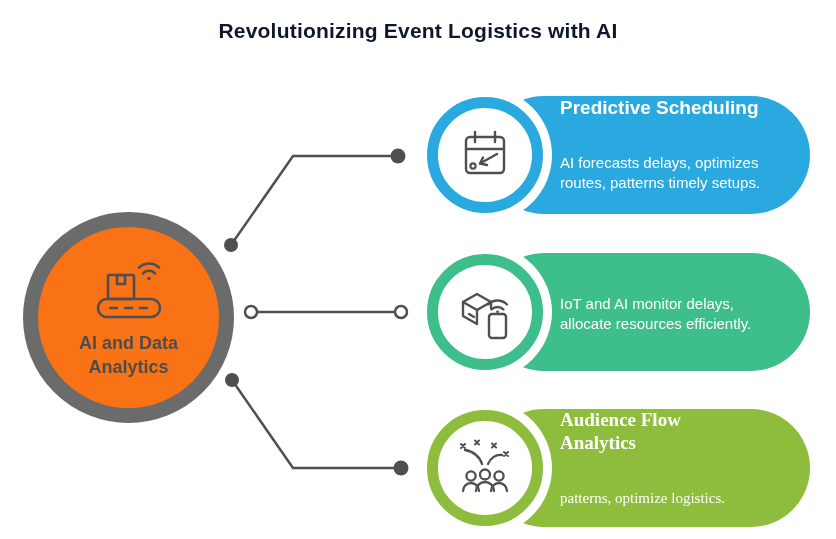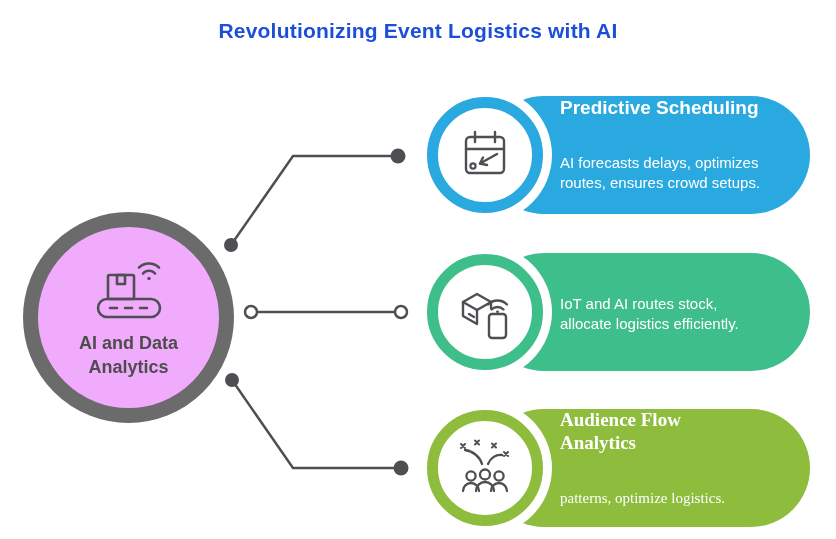--- a/index.html
+++ b/index.html
@@ -2,29 +2,29 @@
 <html><head>
 <meta charset="utf-8">
 <style>
   html,body { margin:0; padding:0; background:#ffffff; }
   .page {
     position:relative; width:836px; height:539px; background:#ffffff;
     font-family:"Liberation Sans", sans-serif; overflow:hidden;
   }
   .main-title {
     position:absolute; top:19px; left:0; width:836px; text-align:center;
-    font-size:21px; font-weight:bold; color:#1d4ed8; letter-spacing:.2px;
+    font-size:21px; font-weight:bold; color:#0f172a; letter-spacing:.2px;
   }
   .connectors { position:absolute; left:0; top:0; color:#4d4f53; }
 
   
   .hub {
     position:absolute; left:23px; top:212px; width:211px; height:211px;
     box-sizing:border-box; border:15px solid var(--ring,#6b6b6b); border-radius:50%;
-    background:#f0abfc; display:flex; flex-direction:column; align-items:center;
+    background:#f97316; display:flex; flex-direction:column; align-items:center;
     justify-content:center; z-index:2;
   }
   .hub-icon { color:#4d4f53; margin:-4px 0 4px 0; }
   .hub-label {
     font-size:18px; font-weight:bold; color:#4d4d4d; text-align:center;
     line-height:1.32;
   }
 
   
   .card { position:absolute; left:418px; width:412px; height:118px; z-index:2; }
@@ -102,43 +102,43 @@
       <path d="M26,39.5 L33,41 M26,39.5 L29,33.5"></path>
       <circle cx="19" cy="42" r="2.6" stroke-width="2.2"></circle>
     </svg>
     <div class="card-text">
       <div class="card-title">
         <div>Predictive Scheduling</div>
         <div></div>
       </div>
       <div class="card-desc">
         <div>AI forecasts delays, optimizes</div>
-        <div>routes, ensures crowd setups.</div>
+        <div>routes, patterns timely setups.</div>
       </div>
     </div>
   </div>
 
   <div class="card" style="top: 253px; --accent: #3dbe8a;">
     <div class="card-pill"></div>
     <div class="gap-circle"></div>
     <div class="icon-circle"></div>
     <svg class="card-icon" width="62" height="62" viewBox="0 0 62 62" fill="none" stroke="currentColor" stroke-width="2.4" stroke-linecap="round" stroke-linejoin="round">
       <path d="M9,21 L23,13 L37,21 L23,29 Z"></path>
       <path d="M9,21 V35 L23,43 V29"></path>
       <path d="M37,21 V27"></path>
       <path d="M15,33 l5,3"></path>
       <rect x="35" y="33" width="17" height="24" rx="3"></rect>
       <path d="M37.5,28.5 a8.5,8.5 0 0 1 12,0"></path>
       <path d="M34,23.5 a13.4,13.4 0 0 1 19,0"></path>
       <circle cx="43.5" cy="30.8" r="1.4" fill="currentColor" stroke="none"></circle>
     </svg>
     <div class="card-text">
       <div class="card-desc">
-        <div>IoT and AI routes stock,</div>
-        <div>allocate logistics efficiently.</div>
+        <div>IoT and AI monitor delays,</div>
+        <div>allocate resources efficiently.</div>
       </div>
     </div>
   </div>
 
   <div class="card" style="top: 409px; font-family: Liberation Serif, serif; --accent: #8ebc3c;">
     <div class="card-pill"></div>
     <div class="gap-circle"></div>
     <div class="icon-circle"></div>
     <svg class="card-icon" width="62" height="62" viewBox="0 0 62 62" fill="none" stroke="currentColor" stroke-width="2.3" stroke-linecap="round" stroke-linejoin="round">
       <path d="M28,27 C26,20 19,14 11,13"></path>

